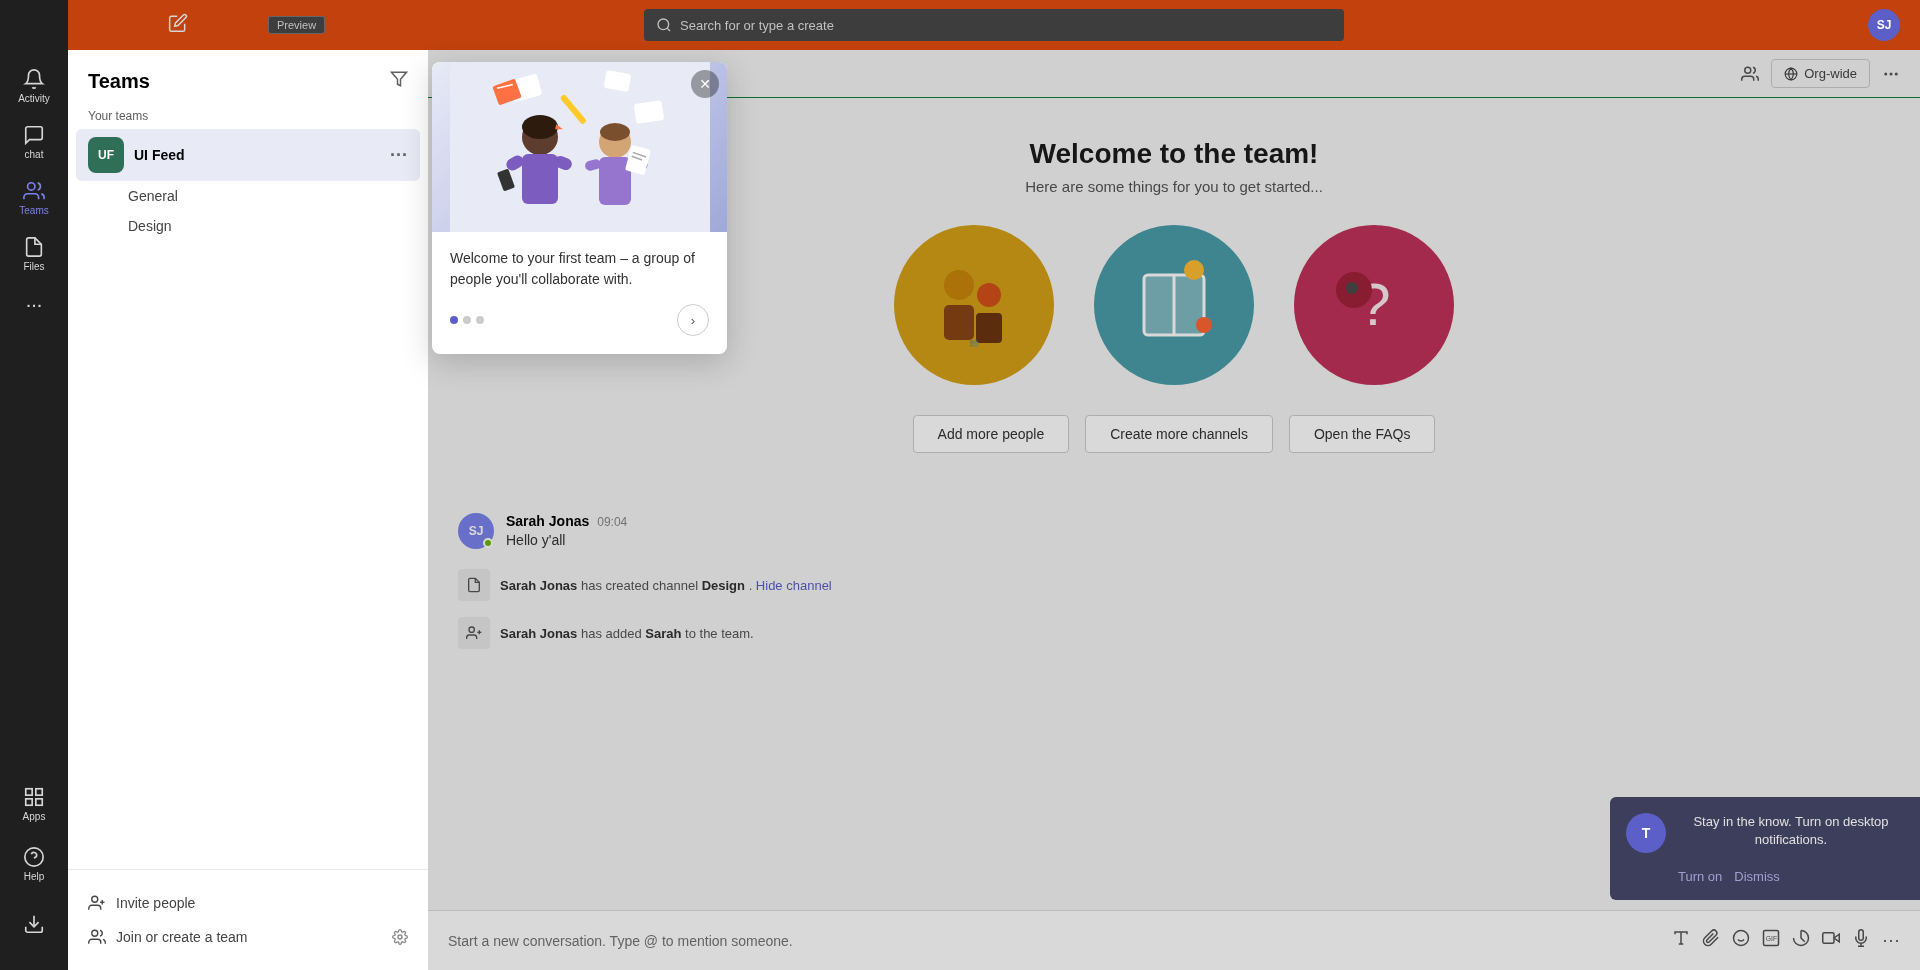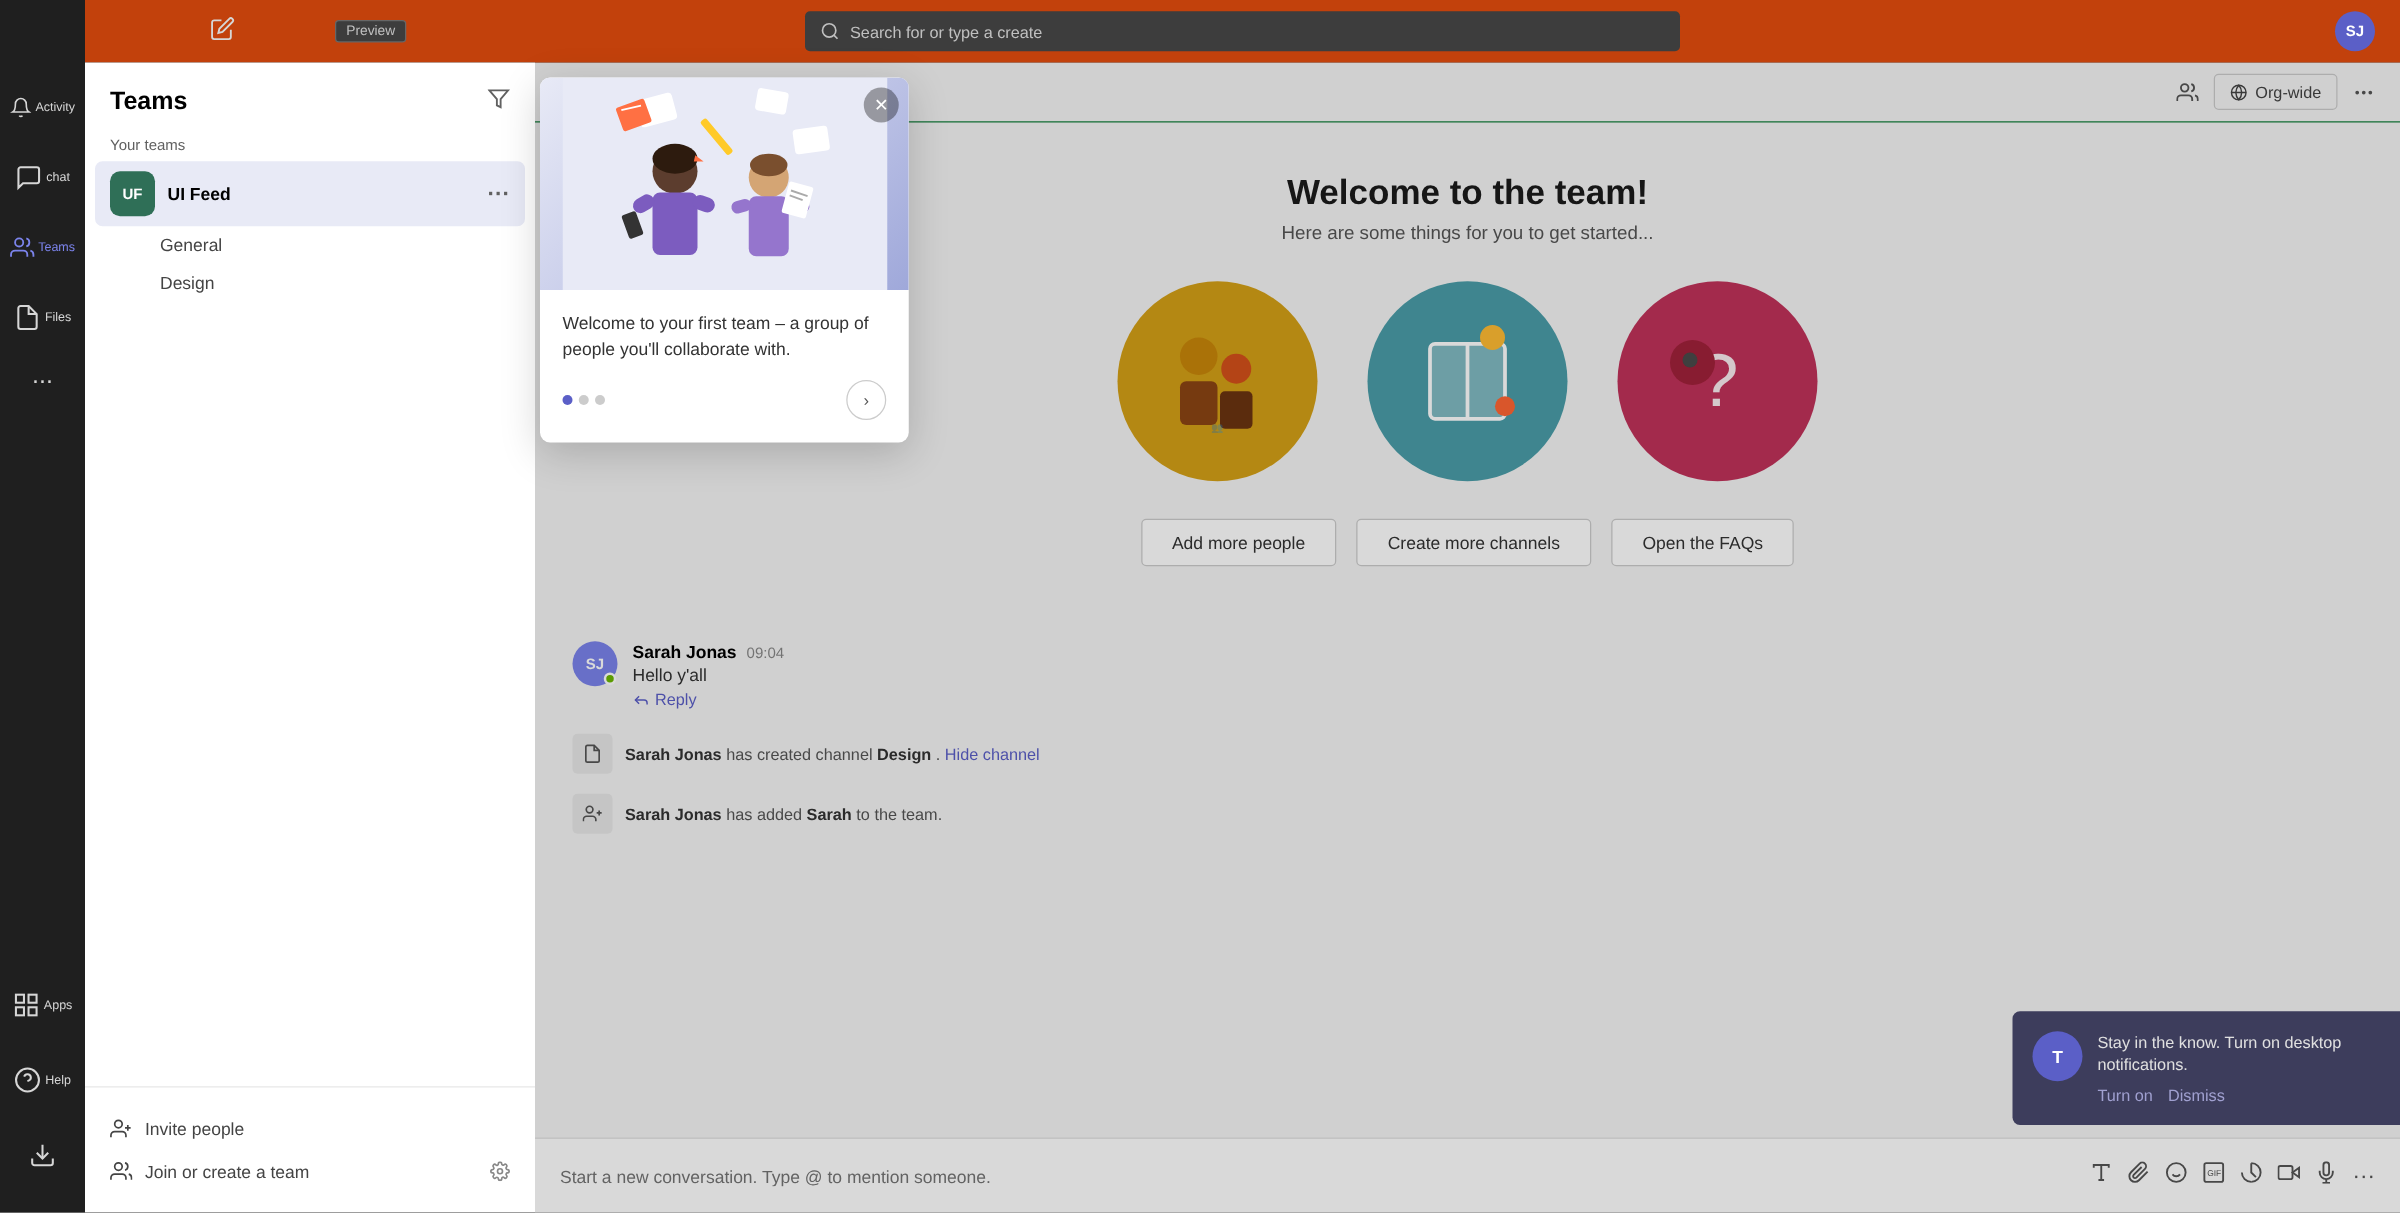--- a/index.html
+++ b/index.html
@@ -16,21 +16,21 @@
       flex-direction: column;
       align-items: center;
       padding-top: 60px;
       gap: 4px;
       z-index: 10;
     }
     .sidebar-icon {
       width: 52px;
       height: 52px;
       display: flex;
-      flex-direction: row;
+      flex-direction: column;
       align-items: center;
       justify-content: center;
       cursor: pointer;
       border-radius: 8px;
       color: #d6d6d6;
       font-size: 11px;
       gap: 3px;
     }
     .sidebar-icon.active { color: #7b83eb; }
     .sidebar-icon svg { width: 22px; height: 22px; }
@@ -468,21 +468,21 @@
       background: #5b5fc7;
       display: flex;
       align-items: center;
       justify-content: center;
       color: white;
       font-size: 14px;
       font-weight: 700;
       flex-shrink: 0;
     }
     .toast-content { flex: 1; }
-    .toast-text { font-size: 13px; color: #e0e0e0; margin-bottom: 8px; line-height: 1.4; }
+    .toast-text { font-size: 13px; color: #e0e0e0; margin-bottom: 20px; line-height: 1.4; text-align: center; }
     .toast-buttons { display: flex; gap: 12px; }
     .toast-btn {
       background: transparent;
       border: none;
       cursor: pointer;
       font-size: 13px;
       color: #a0a0d0;
       font-family: 'Segoe UI', sans-serif;
     }
 
@@ -692,27 +692,20 @@
       <div class="msg-avatar">
         <span>SJ</span>
         <div class="online-dot"></div>
       </div>
       <div class="msg-body">
         <div class="msg-header">
           <span class="msg-name">Sarah Jonas</span>
           <span class="msg-time">09:04</span>
         </div>
         <div class="msg-text">Hello y'all</div>
-        <div class="msg-reply">
-          <svg width="14" height="14" viewBox="0 0 24 24" fill="none" stroke="currentColor" stroke-width="2">
-            <polyline points="9 17 4 12 9 7"></polyline>
-              <path d="M20 18v-2a4 4 0 0 0-4-4H4"></path>
-          </svg>
-          <span>Reply</span>
-        </div>
       </div>
     </div>
 
     <div class="system-message">
       <div class="sys-icon">
         <svg width="16" height="16" viewBox="0 0 24 24" fill="none" stroke="#555" stroke-width="2">
           <path d="M14 2H6a2 2 0 0 0-2 2v16a2 2 0 0 0 2 2h12a2 2 0 0 0 2-2V8z"></path>
           <polyline points="14 2 14 8 20 8"></polyline>
         </svg>
       </div>

